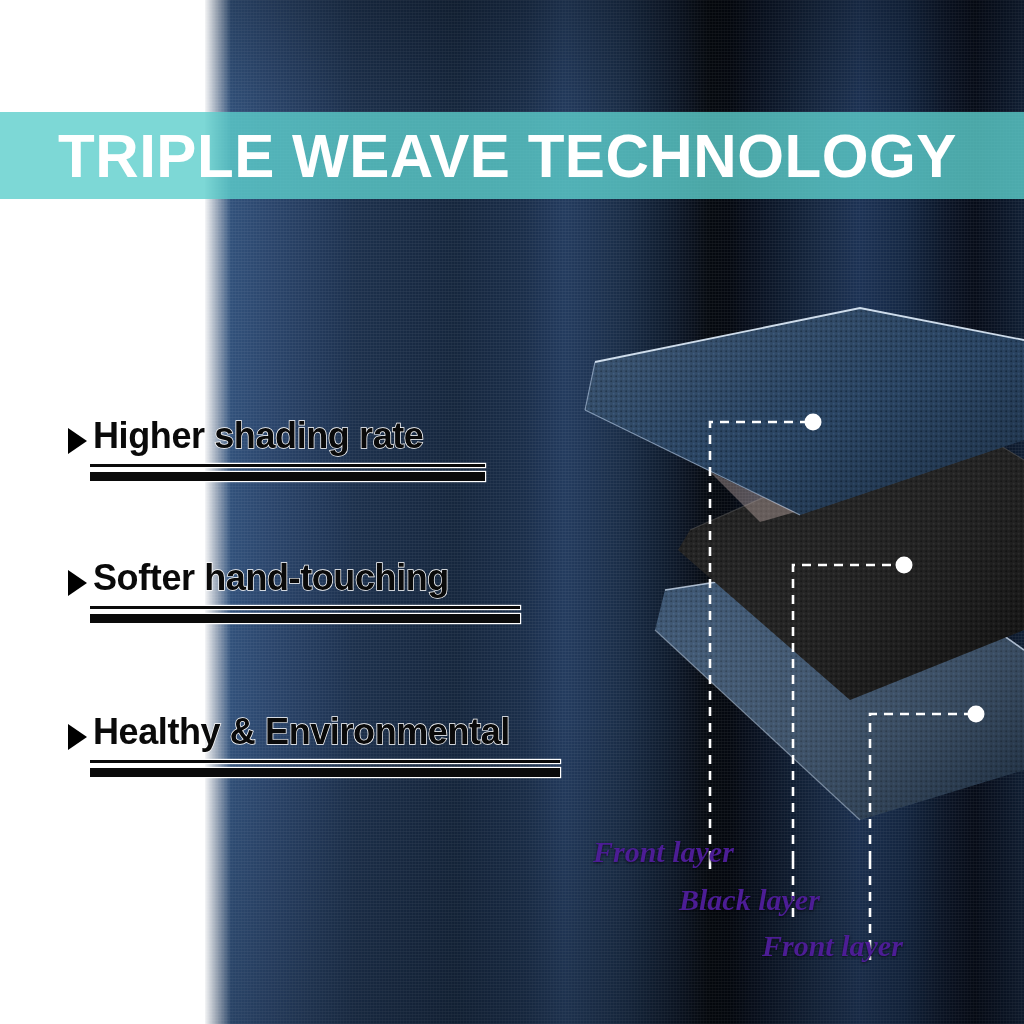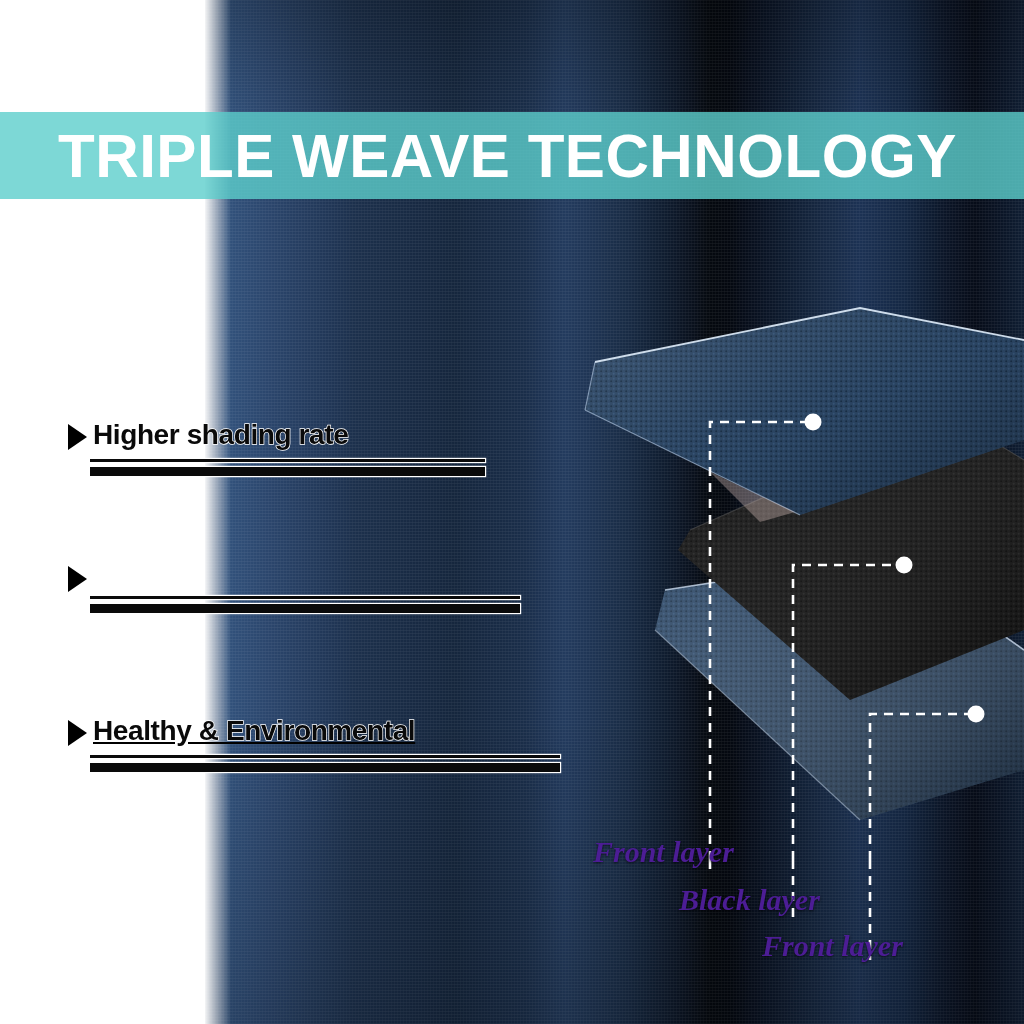--- a/index.html
+++ b/index.html
@@ -121,21 +121,21 @@
     border-bottom: 13px solid transparent;
     border-left: 19px solid #000000;
     margin-right: 6px;
     position: relative;
     top: 6px;
     filter: drop-shadow(0 0 1.2px #ffffff);
   }
   .feature-text {
     font-family: "Liberation Sans", sans-serif;
     font-weight: 700;
-    font-size: 28px;
+    font-size: 36px;
     letter-spacing: -0.4px;
     color: #0a0a0a;
     -webkit-text-stroke: 1.4px #ffffff;
     paint-order: stroke fill;
     line-height: 1;
   }
   .underline-wrap {
     margin-top: 10px;
     margin-left: 22px;
   }
@@ -205,28 +205,29 @@
     </div>
     <div class="underline-wrap" style="width:395px;">
       <div class="ul-thin"></div>
       <div class="ul-thick"></div>
     </div>
   </div>
 
   <div class="feature" style="top:560px;">
     <div class="feature-row">
       <span class="bullet-tri"></span>
+      <span class="feature-text">Softer hand-touching</span>
     </div>
     <div class="underline-wrap" style="width:430px;">
       <div class="ul-thin"></div>
       <div class="ul-thick"></div>
     </div>
   </div>
 
-  <div class="feature" style="top:714px;text-decoration:underline;">
+  <div class="feature" style="top:714px;">
     <div class="feature-row">
       <span class="bullet-tri"></span>
       <span class="feature-text">Healthy &amp; Environmental</span>
     </div>
     <div class="underline-wrap" style="width:470px;">
       <div class="ul-thin"></div>
       <div class="ul-thick"></div>
     </div>
   </div>
 

